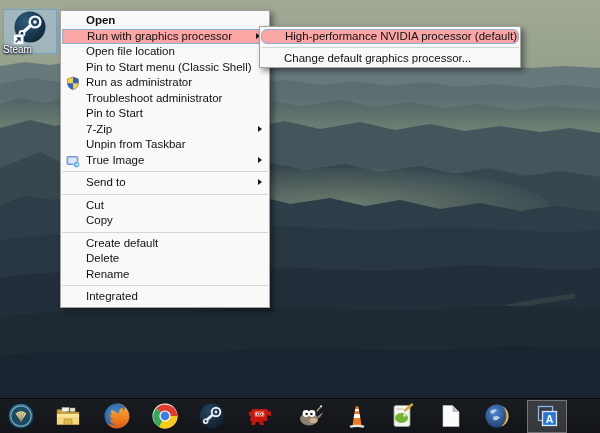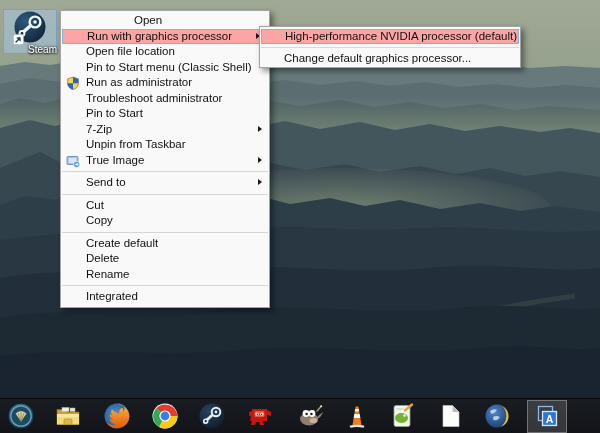--- a/index.html
+++ b/index.html
@@ -25,43 +25,43 @@
   }
   .tbi-activebox .tbi{position:absolute;left:5px;top:2px;}
   
   .desk-icon{position:absolute;left:3px;top:9px;width:54px;height:45px;cursor:pointer;}
   .desk-sel{
     position:absolute;inset:0;background:rgba(165,196,225,.55);
     border:1px solid rgba(115,158,200,.9);box-sizing:border-box;
   }
   .desk-icon svg.steam-big{position:absolute;left:10px;top:1px;width:34px;height:34px;}
   .desk-label{
-    position:absolute;left:0;top:35px;width:100%;text-align:right;
+    position:absolute;left:0;top:35px;width:100%;text-align:left;
     font-size:10px;color:#fff;text-shadow:0 1px 2px #000,0 0 3px #000;
   }
   .shortcut-ov{position:absolute;left:10px;top:25px;width:11px;height:11px;}
   
   .menu{
     position:absolute;background:#f9f9f9;border:1px solid #a3a3a3;
     box-shadow:3px 3px 6px rgba(0,0,0,.45);
     padding:2px 0;box-sizing:border-box;font-size:11.5px;color:#111;
   }
   .menu-main{left:60px;top:10px;width:210px;z-index:10;}
   .menu-sub{left:259px;top:26px;width:262px;z-index:11;}
   .mi{
     position:relative;height:15.5px;line-height:15.5px;
     padding-left:25px;white-space:nowrap;box-sizing:border-box;cursor:default;
   }
   .menu-sub .mi{height:14.6px;line-height:14.6px;padding-left:24px;}
-  .mi.bold{font-weight:normal;margin-left:48px;}
+  .mi.bold{font-weight:bold;}
   .mi.hl{
     background:#fca5a5;border:1px solid #86b2d8;
     line-height:13.5px;margin:0 1px;padding-left:24px;
   }
-  .menu-sub .mi.hl{line-height:12.6px;padding-left:23px;}
+  .menu-sub .mi.hl{line-height:12.6px;padding-left:23px;border-radius:6px;}
   .mi-icon{position:absolute;left:5px;top:1px;width:14px;height:14px;}
   .mi-icon svg{display:block;width:14px;height:14px;}
   .mi-arrow{
     position:absolute;right:7px;top:50%;margin-top:-3.5px;width:0;height:0;
     border-top:3.5px solid transparent;border-bottom:3.5px solid transparent;
     border-left:4.5px solid #1a1a1a;
   }
   .msep{height:1px;background:#d6d6d6;margin:3px 1px;}
 </style>
 </head>

